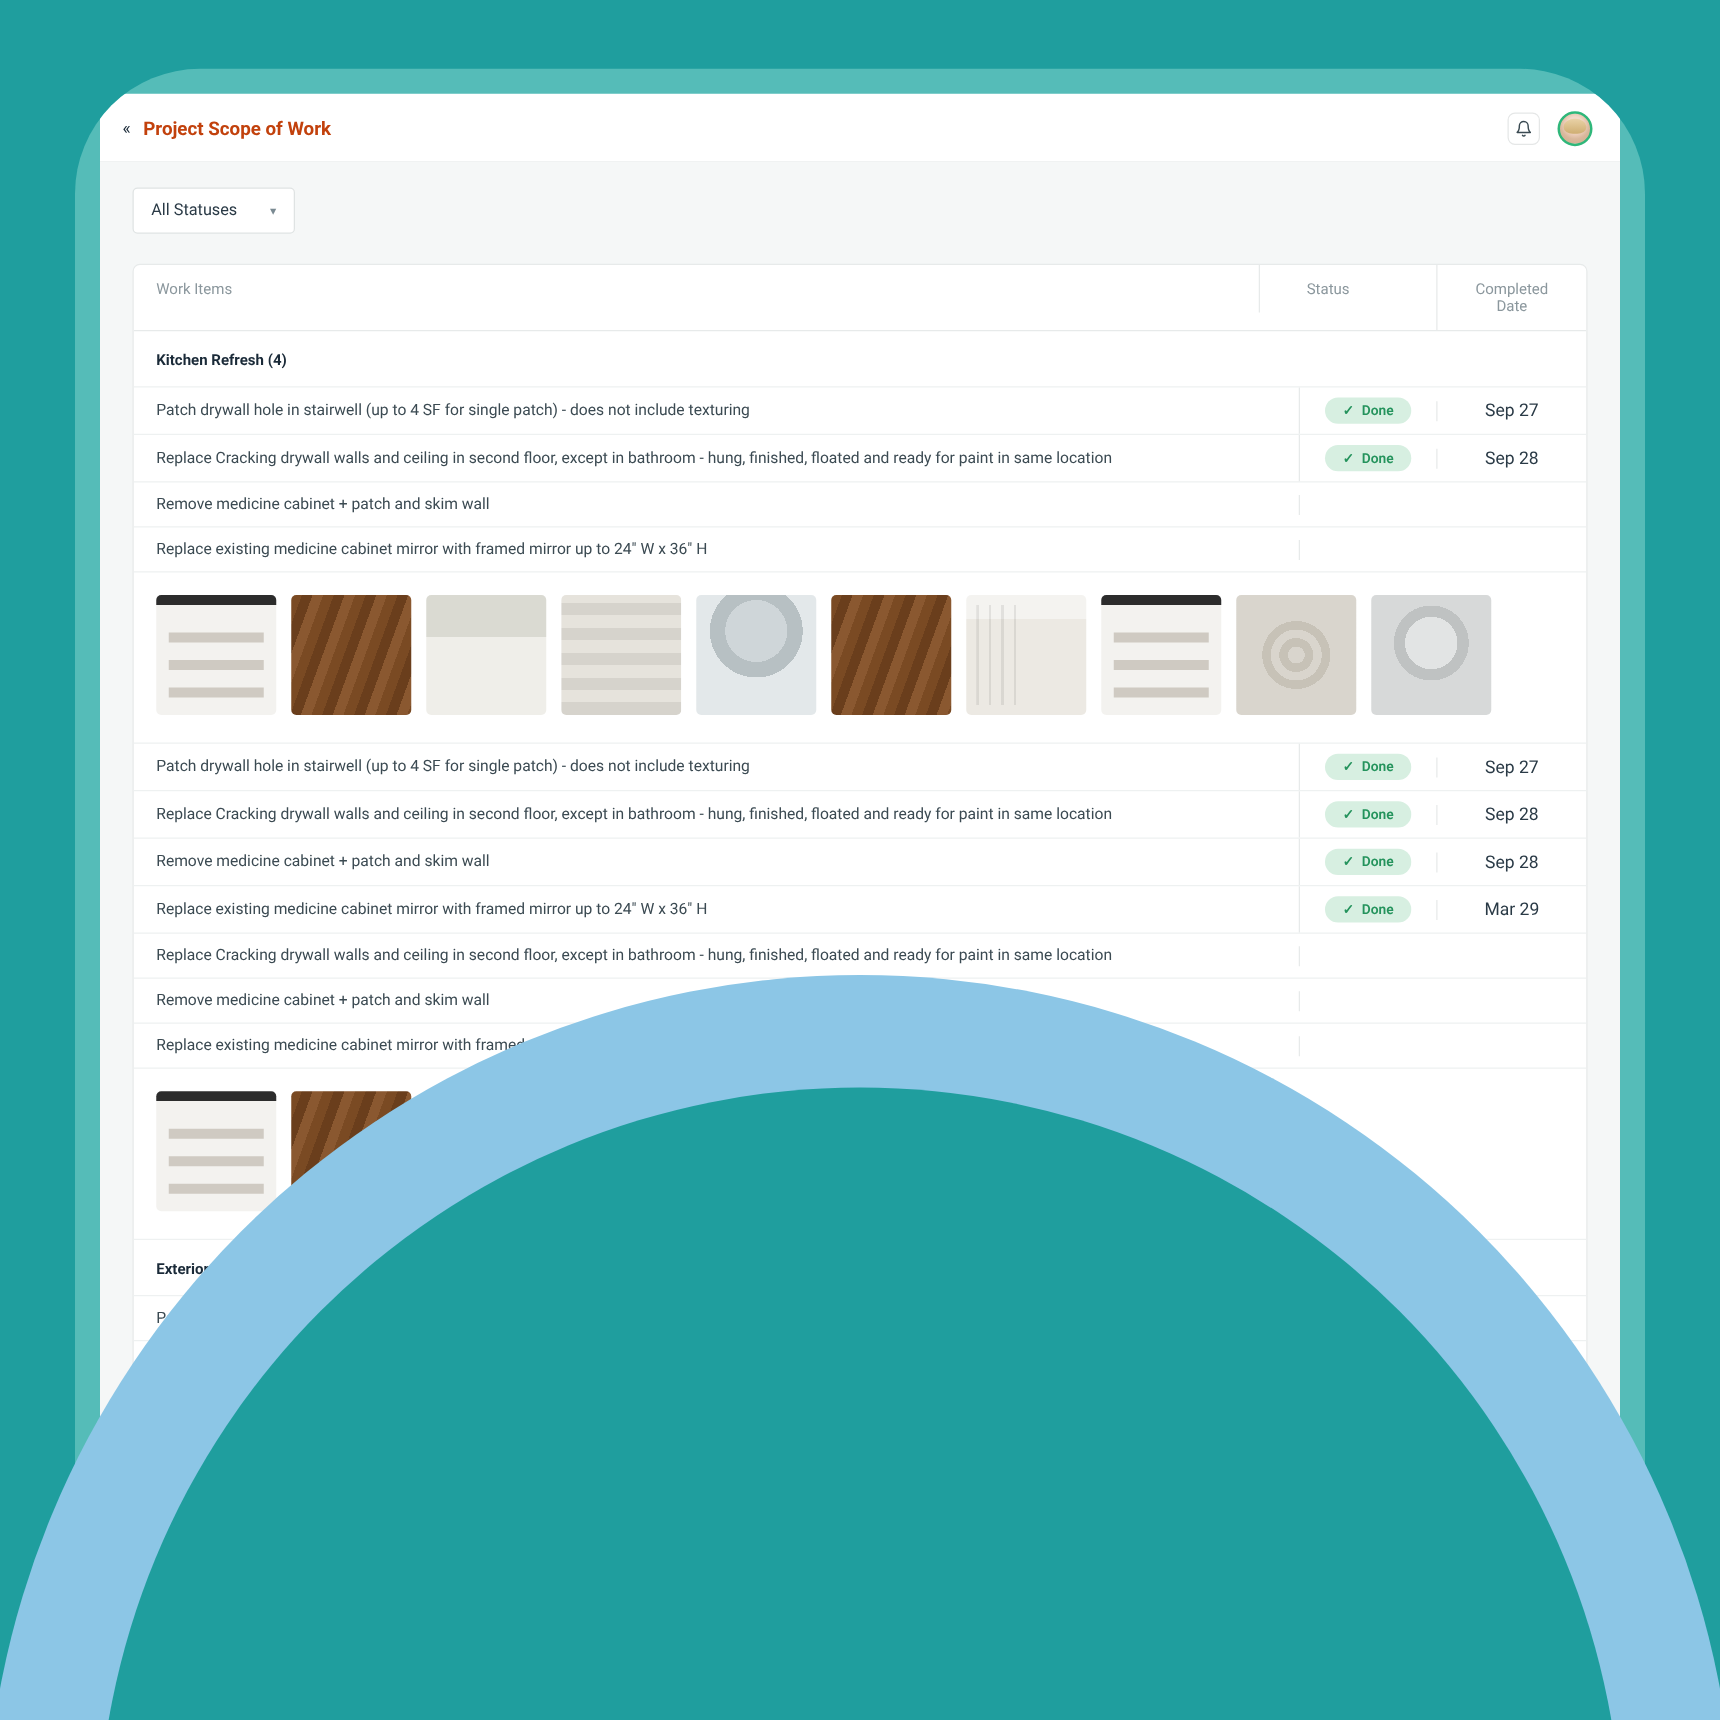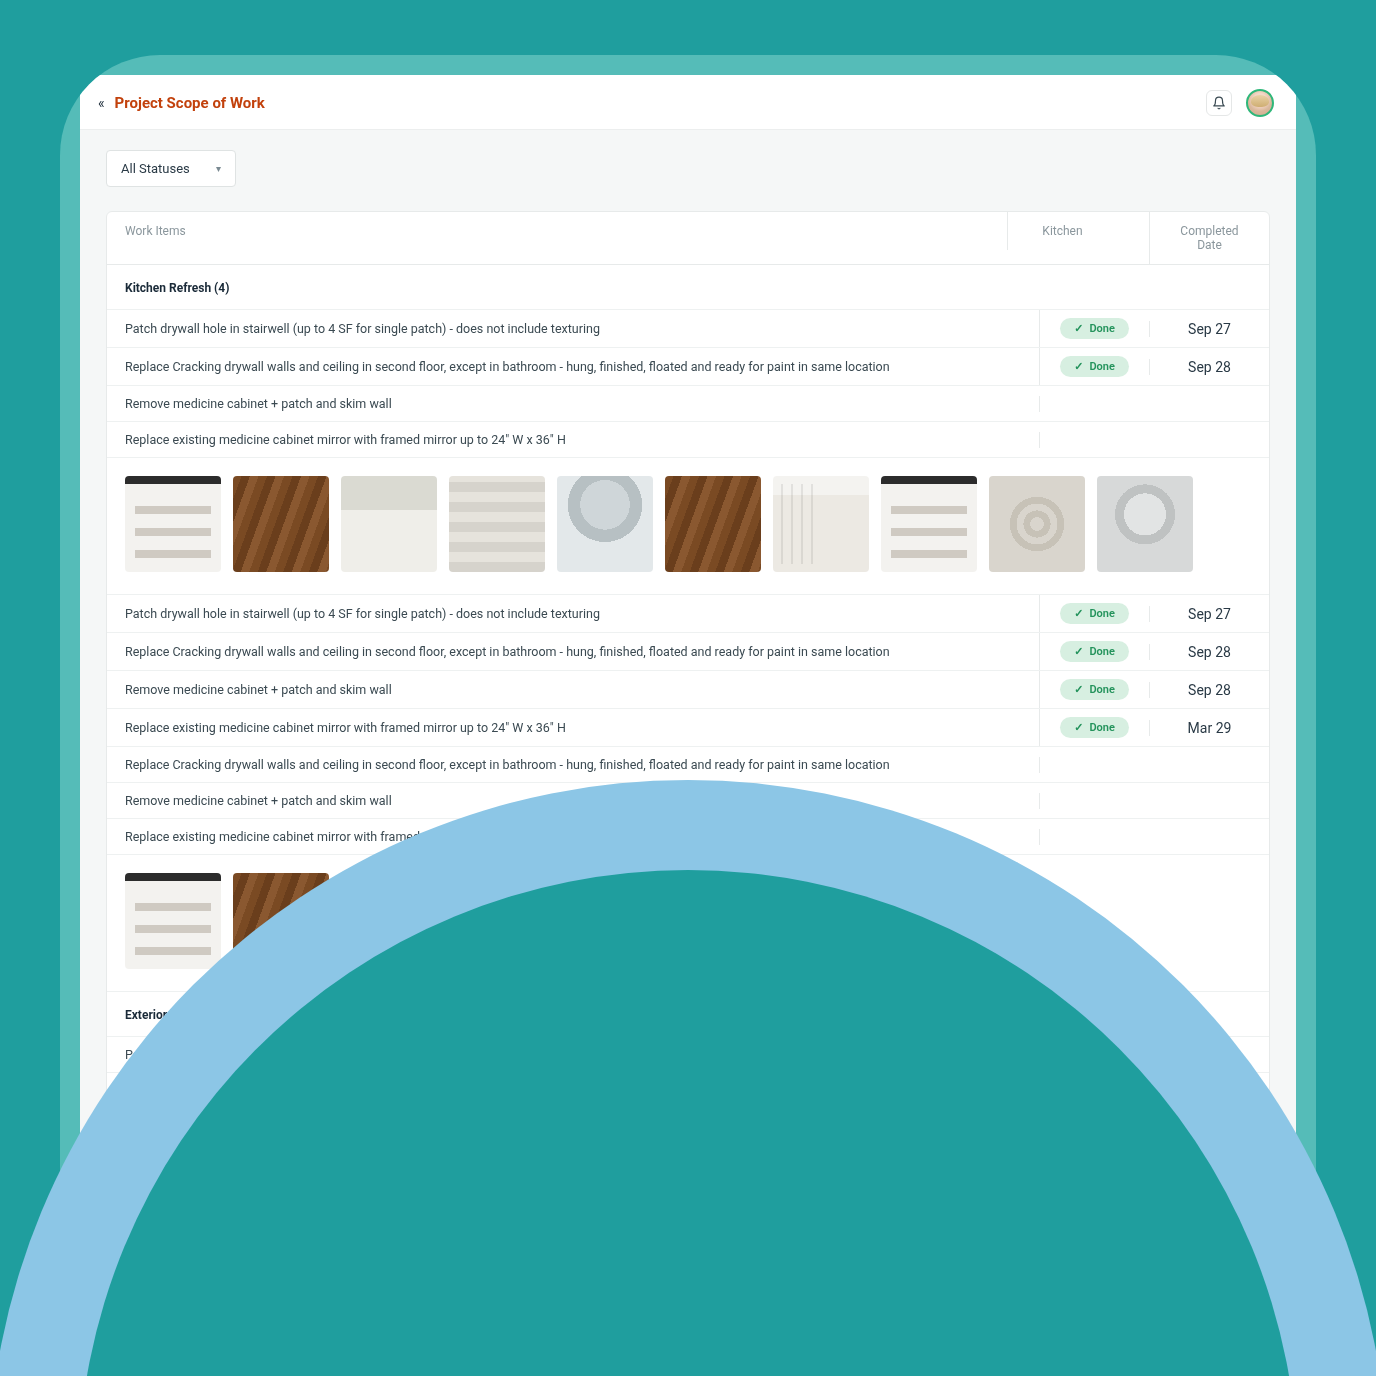--- a/index.html
+++ b/index.html
@@ -268,21 +268,21 @@
         <div class="filter-row">
           <div class="status-select">
             <span>All Statuses</span>
             <span class="caret">▾</span>
           </div>
         </div>
 
         <div class="card">
           <div class="tbl-header">
             <div class="col-work">Work Items</div>
-            <div class="col-status">Kitchen</div>
+            <div class="col-status">Status</div>
             <div class="col-date">Completed Date</div>
           </div>
           <div id="sections-root">
               <div class="section-title">Kitchen Refresh (4)</div>
               <div class="row">
                 <div class="col-work">Patch drywall hole in stairwell (up to 4 SF for single patch) - does not include texturing</div>
                 <div class="col-status"><span class="badge">
                     <span class="check">✓</span>
                     <span>Done</span>
                   </span></div>

